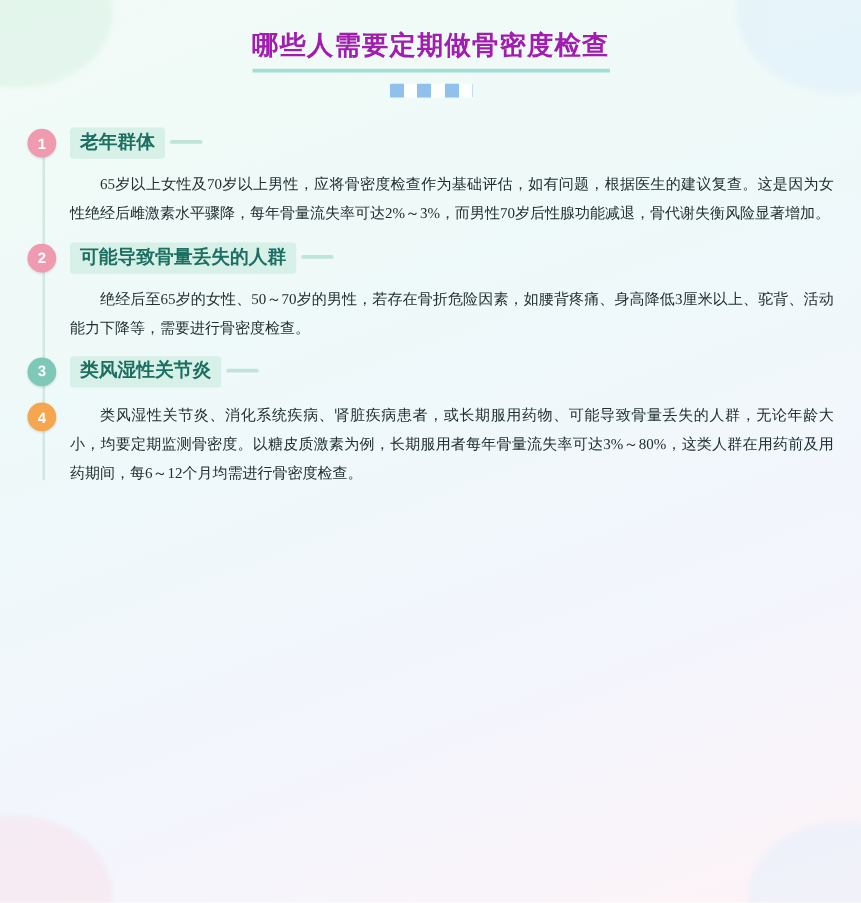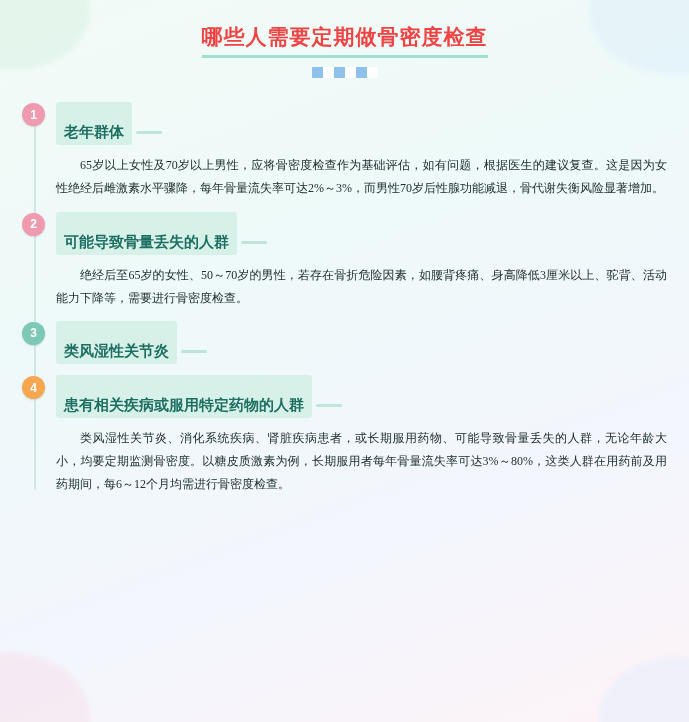--- a/index.html
+++ b/index.html
@@ -39,21 +39,21 @@
 
   
   .title-wrap {
     text-align: center;
     margin-top: 10px;
   }
   .title {
     display: inline-block;
     font-size: 21px;
     font-weight: bold;
-    color: #ef4444;
+    color: #a21caf;
     letter-spacing: 1px;
     border-bottom: 3px solid #9fe0d2;
     padding-bottom: 6px;
     line-height: 1.2;
   }
   .title-deco {
     margin: 9px auto 0 auto;
     width: 66px;
     height: 11px;
     background:
@@ -98,21 +98,21 @@
     justify-content: center;
     box-shadow: 0 1px 2px rgba(0,0,0,.12);
   }
 
   .head {
     display: inline-block;
     position: relative;
     font-size: 15px;
     font-weight: bold;
     color: #1d6f62;
-    padding: 20px 8px 3px 8px;
+    padding: 2px 8px 3px 8px;
     background: #d7f0e8;
     border-radius: 3px;
     line-height: 1.35;
   }
   .head-underline {
     display: inline-block;
     width: 26px;
     height: 3px;
     background: #bfe4da;
     vertical-align: middle;
@@ -165,20 +165,17 @@
 
     <div class="section">
       <div class="badge" style="background:#7ec8b8">3</div>
       <div>
         <span class="head">类风湿性关节炎</span><span class="head-underline"></span>
       </div>
     </div>
 
     <div class="section">
       <div class="badge" style="background:#f5a64f">4</div>
-      <div>
-        <span class="head">患有相关疾病或服用特定药物的人群</span><span class="head-underline"></span>
-      </div>
       <p class="para">类风湿性关节炎、消化系统疾病、肾脏疾病患者，或长期服用药物、可能导致骨量丢失的人群，无论年龄大小，均要定期监测骨密度。以糖皮质激素为例，长期服用者每年骨量流失率可达3%～80%，这类人群在用药前及用药期间，每6～12个月均需进行骨密度检查。</p>
     </div>
 
   </div>
 </div>
 
 </body></html>

